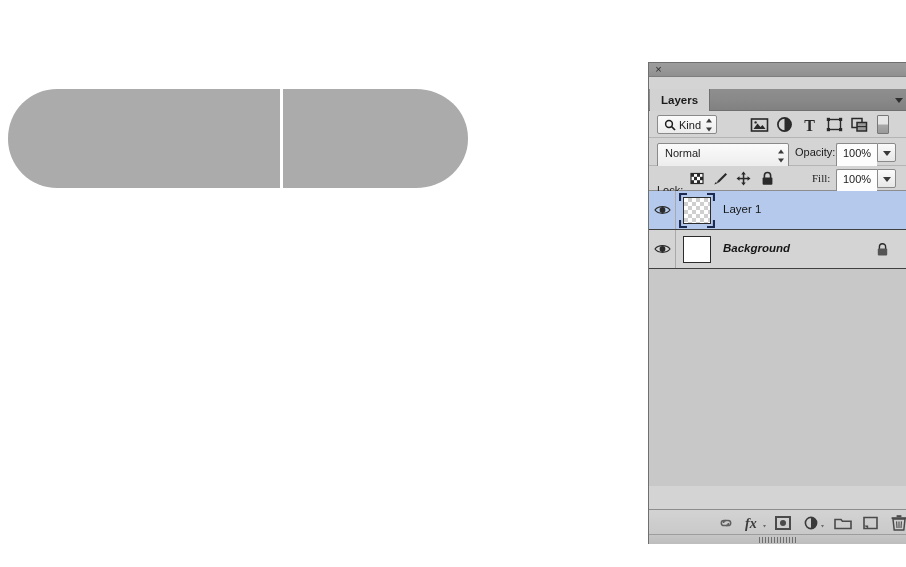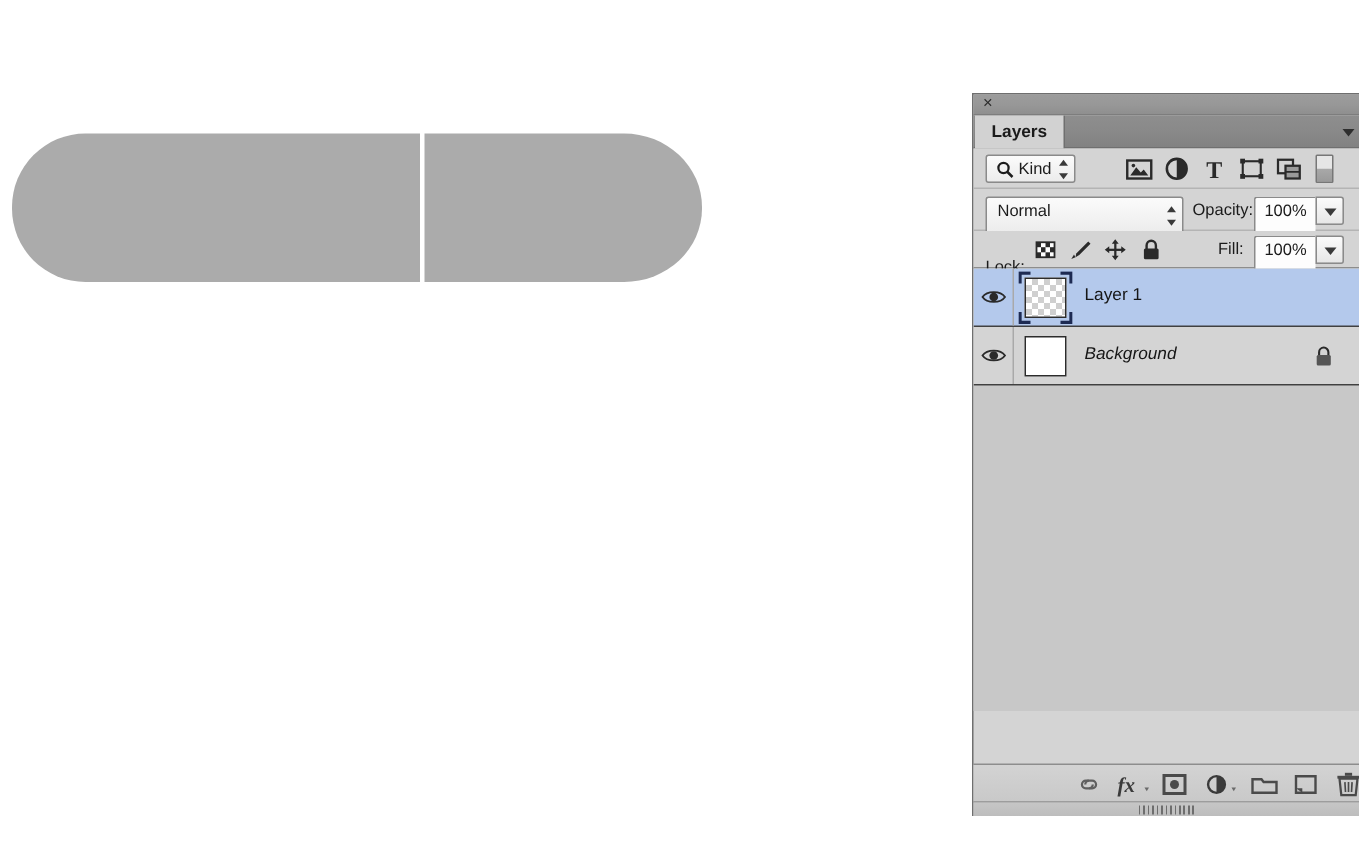--- a/index.html
+++ b/index.html
@@ -58,20 +58,21 @@
     width: 11px; height: 13px;
     color: #2b2b2b; font-size: 11px; line-height: 13px;
     text-align: center; cursor: pointer;
   }
 
   
   .panel-tabstrip {
     position: relative; height: 22px;
     background: linear-gradient(to bottom,#8e8e8e 0%,#898989 50%,#818181 100%);
     border-bottom: 1px solid #6f6f6f;
+    margin-top: 12px;
   }
   .panel-tab {
     position: absolute; left: 1px; top: 0;
     height: 22px; padding: 0 11px;
     line-height: 23px;
     font-size: 11.5px; font-weight: bold; color: #1b1b1b;
     background: #d2d2d2;
     border-right: 1px solid #6f6f6f;
     cursor: pointer;
   }
@@ -180,21 +181,21 @@
     height: 295px;
     background: #c8c8c8;
     overflow: hidden;
   }
   .layer-row {
     position: relative; height: 39px;
     border-bottom: 1px solid #404040;
     cursor: pointer;
   }
   .layer-row.selected { background: #b4c9ec; }
-  .layer-row.normal   { background: #d4d4d4; }
+  .layer-row.normal   { background: #d4d4d4; font-weight: bold; }
   .eye-cell {
     position: absolute; left: 0; top: 0; width: 27px; height: 38px;
     border-right: 1px solid #a9a9a9;
     cursor: pointer;
   }
   .eye-icon { position: absolute; left: 5px; top: 13px; width: 17px; height: 12px; }
   .thumb {
     position: absolute; left: 34px; top: 6px;
     width: 28px; height: 27px;
     border: 1px solid #2c2c2c;
@@ -357,21 +358,21 @@
           <rect x="7.8" y="3.6" width="1.5" height="9.8" fill="#2a2a2a"></rect>
           <rect x="3.6" y="7.8" width="9.8" height="1.5" fill="#2a2a2a"></rect>
         </svg>
       </div>
       <div class="lock-btn" style="left:110px;">
         <svg width="17" height="17" viewBox="0 0 17 17">
           <path d="M5.4 8 V5.6 a3.1 3.1 0 0 1 6.2 0 V8" fill="none" stroke="#2a2a2a" stroke-width="1.6"></path>
           <rect x="3.6" y="7.6" width="9.8" height="7.2" rx="1" fill="#2a2a2a"></rect>
         </svg>
       </div>
-      <span class="field-label" style="left:163px; top:3px;">Fill:</span>
+      <span class="field-label" style="left:163px; top:3px;font-family:Liberation Serif, serif;">Fill:</span>
       <div class="num-field" style="left:187px; top:3px;">100%</div>
       <div class="num-drop" style="left:228px; top:3px;"></div>
     </div>
 
     <div id="layers-list">
 
       <div class="layer-row selected">
         <div class="eye-cell">
           <span class="eye-icon">
             <svg width="17" height="12" viewBox="0 0 17 12">

